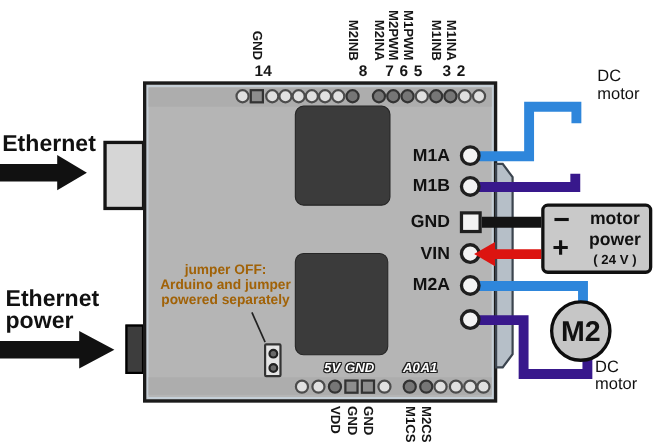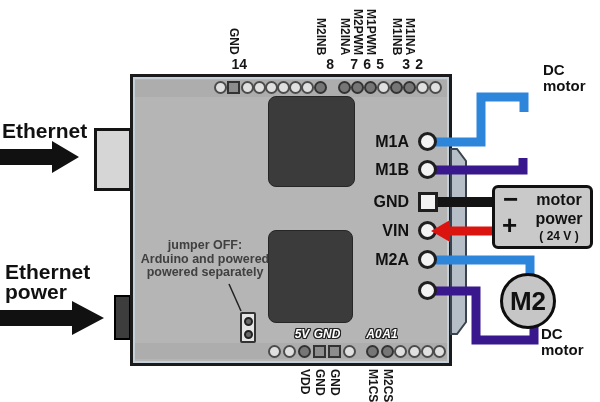--- a/index.html
+++ b/index.html
@@ -25,22 +25,22 @@
 
   
   .biglabel{position:absolute;font-weight:bold;font-size:21px;color:#111;line-height:20px;z-index:6;}
   .rlabel{position:absolute;left:330px;width:79px;text-align:right;font-weight:bold;font-size:16px;color:#111;z-index:6;}
   .vlab{position:absolute;writing-mode:vertical-rl;font-weight:bold;font-size:12px;line-height:15px;color:#161616;z-index:6;}
   .vlab.toprow{bottom:347px;}
   .vlab.botrow{top:369px;}
   .pnum{position:absolute;top:56px;width:26px;text-align:right;font-weight:bold;font-size:14px;color:#161616;z-index:6;}
   .wlabel{position:absolute;top:250px;width:50px;text-align:center;font-weight:bold;font-size:12px;color:#fff;
           text-shadow:-1px -1px 0 #222,1px -1px 0 #222,-1px 1px 0 #222,1px 1px 0 #222,0 -1px 0 #222,0 1px 0 #222,-1px 0 0 #222,1px 0 0 #222;font-style:italic;}
-  .note{position:absolute;left:135px;top:239px;width:140px;text-align:center;font-weight:bold;font-size:12.5px;line-height:13.5px;color:#404040;z-index:6;}
-  .caption{position:absolute;font-weight:bold;font-size:15px;line-height:16px;color:#111;z-index:6;}
+  .note{position:absolute;left:135px;top:239px;width:140px;text-align:center;font-weight:bold;font-size:12.5px;line-height:13.5px;color:#a16207;z-index:6;}
+  .caption{position:absolute;font-weight:normal;font-size:15px;line-height:16px;color:#111;z-index:6;}
 
   
   .jumper{position:absolute;left:107px;top:235px;width:16px;height:31px;background:#e5e5e5;border:2px solid #333;border-radius:2px;}
   .jhole{position:absolute;left:2px;width:9px;height:9px;border:2px solid #222;border-radius:50%;background:#6a6a6a;}
 
   
   .motor{position:absolute;border:3.5px solid #0d0d0d;border-radius:50%;background:#c6c6c6;
          display:flex;align-items:center;justify-content:center;font-weight:bold;color:#111;z-index:5;}
   .pwrbox{position:absolute;left:492px;top:185px;width:101px;height:64px;background:#c9c9c9;border:3px solid #111;border-radius:6px;z-index:5;}
   .pwrbox .sign{position:absolute;font-weight:bold;color:#111;}
@@ -152,21 +152,21 @@
   <div class="vlab botrow" style="left:380px;">M2CS</div>
 
   <div class="biglabel" style="left:2px;top:121px;">Ethernet</div>
   <div class="biglabel" style="left:5px;top:262px;">
     <div>Ethernet</div>
     <div>power</div>
   </div>
 
   <div class="note">
     <div>jumper OFF:</div>
-    <div>Arduino and powered</div>
+    <div>Arduino and jumper</div>
     <div>powered separately</div>
   </div>
 
   <div class="motor" style="left:500px;top:273px;width:56px;height:56px;font-size:26px;">M2</div>
 
   <div class="caption" style="left:543px;top:62px;">
     <div>DC</div>
     <div>motor</div>
   </div>
   <div class="caption" style="left:541px;top:326px;">

